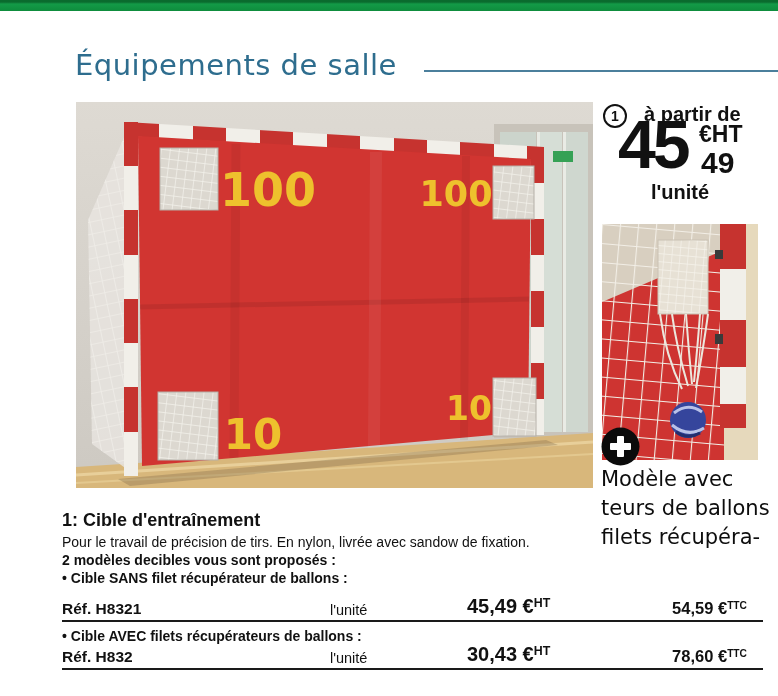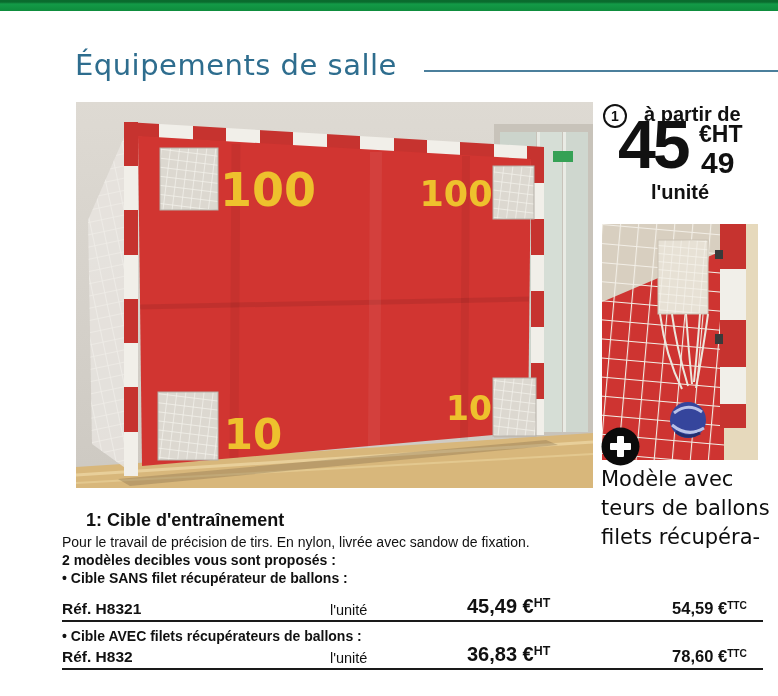--- a/index.html
+++ b/index.html
@@ -30,21 +30,21 @@
   .price-euros{left:618px;top:110px;font-size:68px;font-weight:bold;letter-spacing:-3px;line-height:1;}
   .price-tax{left:699px;top:121px;font-size:23px;font-weight:bold;}
   .price-cents{left:701px;top:146px;font-size:30px;font-weight:bold;}
   .price-unit{left:651px;top:181px;font-size:20px;font-weight:600;}
 
   
   .thumb-caption{left:601px;top:465px;width:178px;font-family:"DejaVu Sans",sans-serif;
     font-size:21px;line-height:29px;color:#0d0d0d;}
 
   
-  .prod-title{left:62px;top:510px;font-size:18px;font-weight:bold;margin-left:24px;}
+  .prod-title{left:62px;top:510px;font-size:18px;font-weight:bold;}
   .prod-desc{left:62px;top:534px;font-size:14px;}
   .prod-intro{left:62px;top:552px;font-size:14px;font-weight:bold;}
   .variant-label-1{left:62px;top:570px;font-size:14px;font-weight:bold;}
   .variant-label-2{left:62px;top:628px;font-size:14px;font-weight:bold;}
 
   
   .price-row{left:62px;width:701px;height:26px;border-bottom:2px solid #1a1a1a;}
   .row-1{top:594px;}
   .row-2{top:642px;}
   .cell{position:absolute;bottom:2px;white-space:nowrap;}
@@ -261,15 +261,15 @@
   <span class="cell cell-unit">l'unité</span>
   <span class="cell cell-ht"><span>45,49 €</span><span class="sup">HT</span></span>
   <span class="cell cell-ttc"><span>54,59 €</span><span class="sup">TTC</span></span>
 </div>
 
 <div class="abs variant-label-2">• Cible AVEC filets récupérateurs de ballons :</div>
 
 <div class="abs price-row row-2">
   <span class="cell cell-ref">Réf. H832</span>
   <span class="cell cell-unit">l'unité</span>
-  <span class="cell cell-ht"><span>36,83 €</span><span class="sup">HT</span></span>
+  <span class="cell cell-ht"><span>30,43 €</span><span class="sup">HT</span></span>
   <span class="cell cell-ttc"><span>78,60 €</span><span class="sup">TTC</span></span>
 </div>
 
 </body></html>

